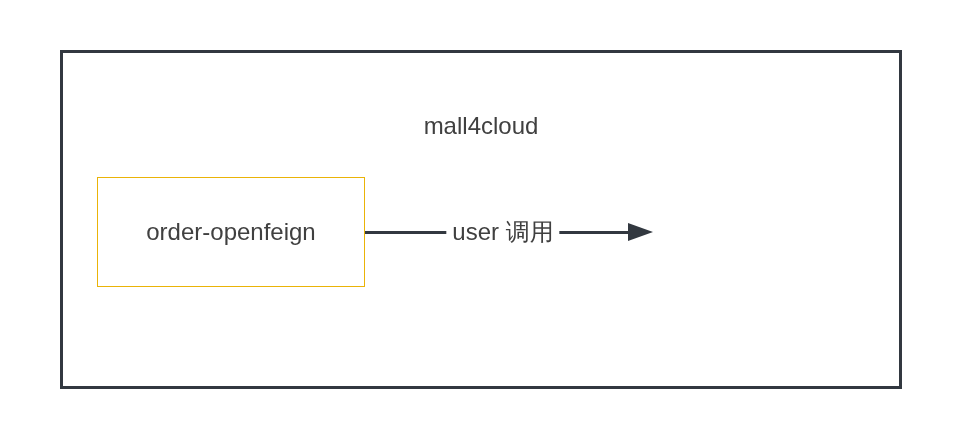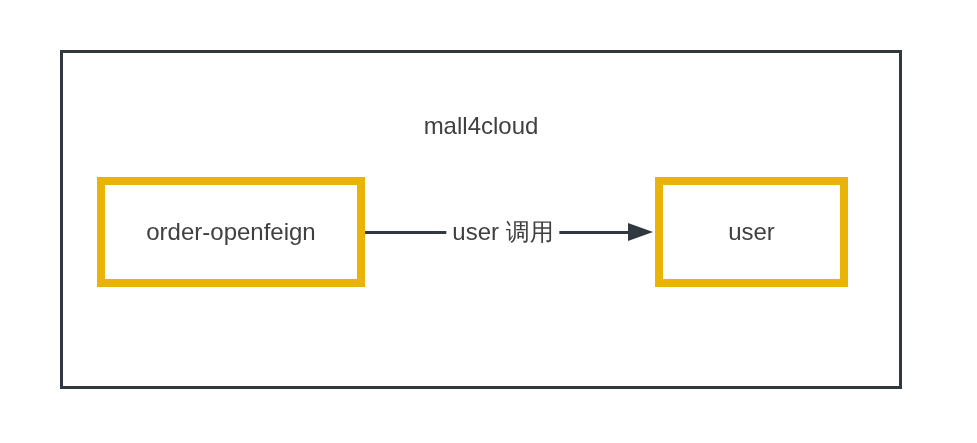--- a/index.html
+++ b/index.html
@@ -30,21 +30,21 @@
     left: 60px;
     top: 112px;
     width: 842px;
     text-align: center;
     font-size: 24px;
     color: #404040;
     line-height: 28px;
   }
   .node {
     position: absolute;
-    border: 8px solid #eab308;
+    border: 1px solid #eab308;
     background: #ffffff;
     box-sizing: border-box;
     display: flex;
     align-items: center;
     justify-content: center;
     font-size: 24px;
     color: #404040;
   }
   .node-order {
     left: 97px;
@@ -94,23 +94,20 @@
 <div class="canvas">
 
   <div class="outer-box"></div>
 
   <div class="diagram-title">mall4cloud</div>
 
   <div class="node node-order">
     <span>order-openfeign</span>
   </div>
 
-  <div class="node node-user">
-    <span>user</span>
-  </div>
 
   <div class="edge-line"></div>
 
   <div class="edge-arrowhead"></div>
 
   <div class="edge-label">user 调用</div>
 
 </div>
 
 </body></html>

